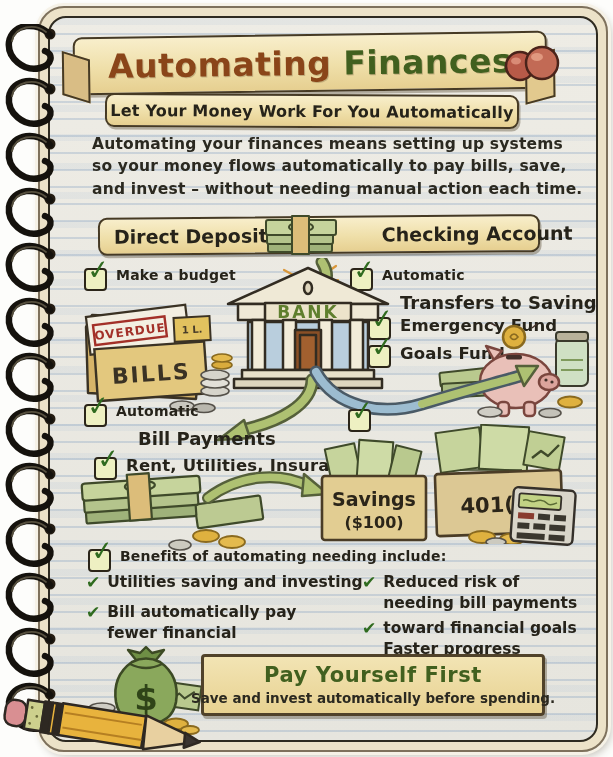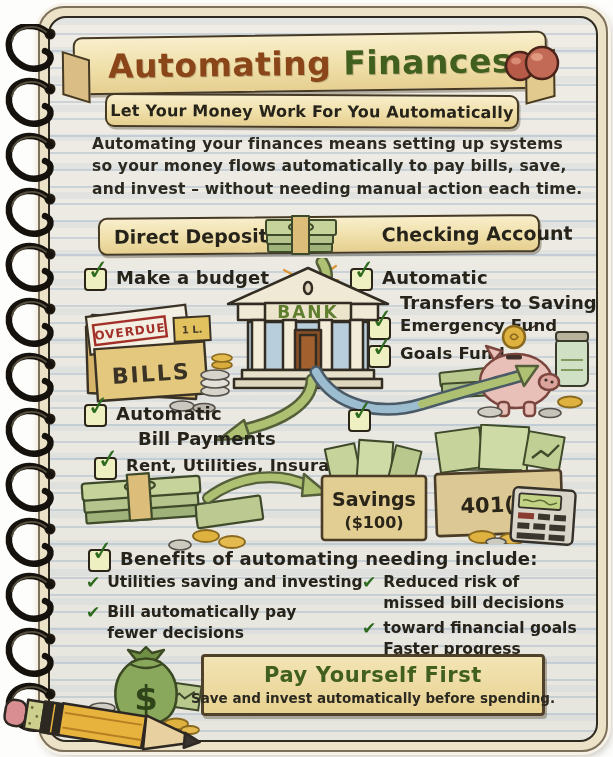--- a/index.html
+++ b/index.html
@@ -35,21 +35,21 @@
   .cashSpacer{width:74px;flex:0 0 auto;}
   
   .intro{position:absolute;left:27px;top:115px;width:494px;font-size:15.5px;font-weight:bold;
          color:#2b2920;line-height:1.45;letter-spacing:.2px;margin-left:15px;}
   
   .row{position:absolute;display:flex;align-items:flex-start;gap:9px;}
   .cb{flex:0 0 auto;position:relative;width:19px;height:19px;background:#eef0c2;
       border:2.4px solid #2b2519;border-radius:4px;margin-top:1px;}
   .tick{position:absolute;left:1px;top:-14px;font-style:normal;font-weight:bold;font-size:27px;
         color:#2f6b1f;transform:rotate(-6deg);line-height:1;}
-  .ckLabel{font-weight:bold;font-size:18px;color:#26231a;white-space:nowrap;letter-spacing:.2px;}
+  .ckLabel{font-weight:bold;font-size:14px;color:#26231a;white-space:nowrap;letter-spacing:.2px;}
   .ckLabel.small{font-size:16.5px;}
   .subLine{position:absolute;font-weight:bold;font-size:18px;color:#26231a;white-space:nowrap;}
   
   .benefit{position:absolute;display:flex;gap:7px;align-items:flex-start;}
   .bullet{font-size:17px;font-weight:bold;color:#2f6b1f;line-height:1.1;margin-top:1px;}
   .blines div{font-size:15.5px;font-weight:bold;color:#26231a;white-space:nowrap;line-height:1.35;}
   
   .plaque{position:absolute;left:151px;top:636px;width:338px;height:56px;
           background:linear-gradient(#f2e4b4,#e8d291);border:3px solid #50422a;border-radius:4px;
           box-shadow:2px 3px 0 rgba(70,55,30,.35);display:flex;flex-direction:column;
@@ -322,28 +322,28 @@
       <div class="benefit" style="left:36px;top:554px;">
         <span class="bullet">✔</span>
         <div class="blines">
             <div>Utilities saving and investing</div>
           </div>
       </div>
       <div class="benefit" style="left:36px;top:584px;">
         <span class="bullet">✔</span>
         <div class="blines">
           <div>Bill automatically pay</div>
-          <div>fewer decisions</div>
+          <div>fewer financial</div>
         </div>
       </div>
       <div class="benefit" style="left:312px;top:554px;">
         <span class="bullet">✔</span>
         <div class="blines">
           <div>Reduced risk of</div>
-          <div>missed bill decisions</div>
+          <div>needing bill payments</div>
         </div>
       </div>
       <div class="benefit" style="left:312px;top:600px;">
         <span class="bullet">✔</span>
         <div class="blines">
           <div>toward financial goals</div>
           <div>Faster progress</div>
         </div>
       </div>
 

